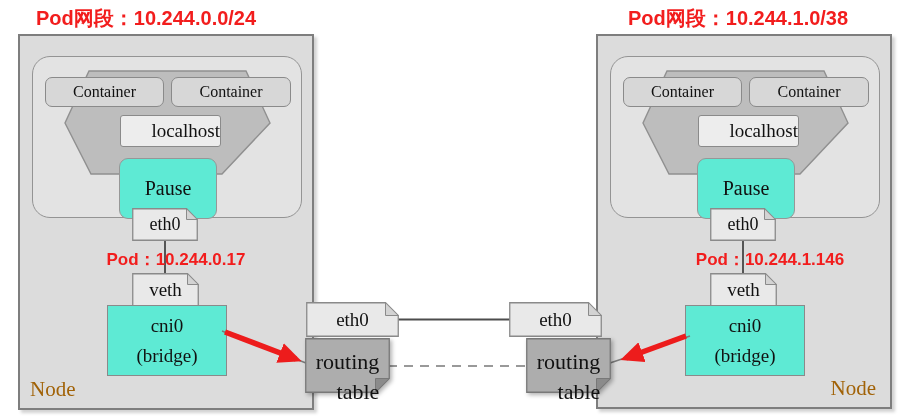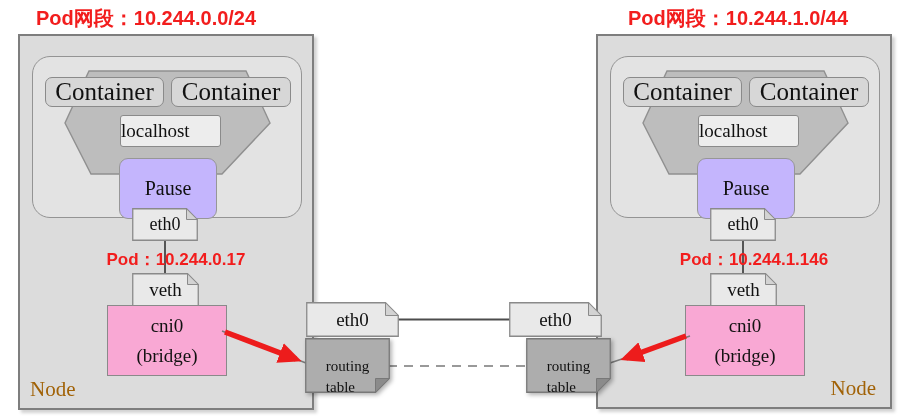--- a/index.html
+++ b/index.html
@@ -12,46 +12,46 @@
   .podip{font-size:17px;text-align:center;}
   
   .node{position:absolute;top:34px;width:292px;background:#dcdcdc;border:2px solid #7e7e7e;
         box-shadow:3px 3px 3px rgba(0,0,0,0.18);}
   .node-label{position:absolute;bottom:6px;font-size:21px;color:#a16207;}
   
   .pod-rect{position:absolute;left:12px;top:20px;width:268px;height:160px;background:#e3e3e3;
             border:1.5px solid #949494;border-radius:18px;}
   .hex-svg{position:absolute;left:44px;top:34px;width:207px;height:105px;}
   .cbox{position:absolute;top:41px;height:28px;background:#d7d7d7;border:1px solid #8a8a8a;
-        border-radius:7px;display:flex;align-items:center;justify-content:center;font-size:25px;}
+        border-radius:7px;display:flex;align-items:center;justify-content:center;font-size:16px;}
   .localhost{position:absolute;left:100px;top:79px;width:99px;height:30px;background:#ededed;
-        border:1px solid #8a8a8a;border-radius:3px;display:flex;align-items:center;justify-content:flex-start;font-size:19px;}
-  .pause{position:absolute;left:99px;top:122px;width:96px;height:59px;background:#c4b5fd;
+        border:1px solid #8a8a8a;border-radius:3px;display:flex;align-items:center;justify-content:flex-end;font-size:19px;}
+  .pause{position:absolute;left:99px;top:122px;width:96px;height:59px;background:#5eead4;
         border:1px solid #979797;border-radius:9px;display:flex;align-items:center;justify-content:center;font-size:20px;}
   .vline{position:absolute;left:144px;top:203px;width:2px;height:36px;background:#555;}
-  .cni0{position:absolute;left:87px;top:269px;width:118px;height:69px;background:#f9a8d4;
+  .cni0{position:absolute;left:87px;top:269px;width:118px;height:69px;background:#5eead4;
         border:1px solid #8a8a8a;display:flex;align-items:center;justify-content:center;
         text-align:center;font-size:19px;line-height:1.55;}
   
   .shape-card{position:absolute;}
   .shape-card svg{position:absolute;left:0;top:0;width:100%;height:100%;}
   .shape-card .lbl{position:absolute;left:0;top:0;right:0;bottom:0;display:flex;
-        align-items:center;justify-content:center;font-size:18px;text-align:left;line-height:1.35;}
-  .routing .lbl{font-size:15px;margin-top:22px;}
+        align-items:center;justify-content:center;font-size:18px;text-align:right;line-height:1.35;}
+  .routing .lbl{font-size:22px;margin-top:22px;}
   .multiline{white-space:pre-line;}
   .hostgw{position:absolute;left:400px;top:340px;width:112px;text-align:center;font-size:19px;}
   .layer{position:absolute;left:0;top:0;width:916px;height:420px;pointer-events:none;}
 </style>
 </head>
 <body>
 
 <div class="canvas">
 
   <div class="red-label cidr" style="left:36px;">Pod网段：10.244.0.0/24</div>
-  <div class="red-label cidr" style="left:628px;">Pod网段：10.244.1.0/44</div>
+  <div class="red-label cidr" style="left:628px;">Pod网段：10.244.1.0/38</div>
 
   <div class="node" style="left:18px;height:372px;">
     <div class="pod-rect"></div>
     <svg class="hex-svg" viewBox="0 0 207 105">
       <polygon points="25,1 182,1 206,53 158,104 27,104 1,53" fill="#bdbdbd" stroke="#909090" stroke-width="1.4"></polygon>
     </svg>
     <div class="cbox" style="left:25px;width:117px;">
       <span>Container</span>
     </div>
     <div class="cbox" style="left:151px;width:118px;">
@@ -115,21 +115,21 @@
       <svg viewBox="0 0 67 34">
         <path d="M0.75 0.75 H55.5 L66.25 11.5 V33.25 H0.75 Z" fill="#e9e9e9" stroke="#8a8a8a" stroke-width="1.3"></path>
         <path d="M55.5 0.75 V11.5 H66.25 Z" fill="#d3d3d3" stroke="#8a8a8a" stroke-width="1"></path>
       </svg>
       <span class="lbl" style="font-size:19px;">veth</span>
     </div>
     <div class="cni0 multiline">
       <span class="multiline">cni0
 (bridge)</span>
     </div>
-    <div class="red-label podip" style="left:20px;width:272px;top:212px;">Pod：10.244.1.146</div>
+    <div class="red-label podip" style="left:36px;width:272px;top:212px;">Pod：10.244.1.146</div>
     <div class="node-label" style="right:14px;">Node</div>
   </div>
 
   <svg class="layer">
     <line x1="390" y1="319.5" x2="525" y2="319.5" stroke="#4d4d4d" stroke-width="2"></line>
     <line x1="388" y1="366" x2="528" y2="366" stroke="#999999" stroke-width="2" stroke-dasharray="9 7"></line>
     <line x1="222" y1="331" x2="306" y2="363" stroke="#7a7a7a" stroke-width="1.5"></line>
     <line x1="690" y1="336" x2="610" y2="363" stroke="#7a7a7a" stroke-width="1.5"></line>
   </svg>
 

